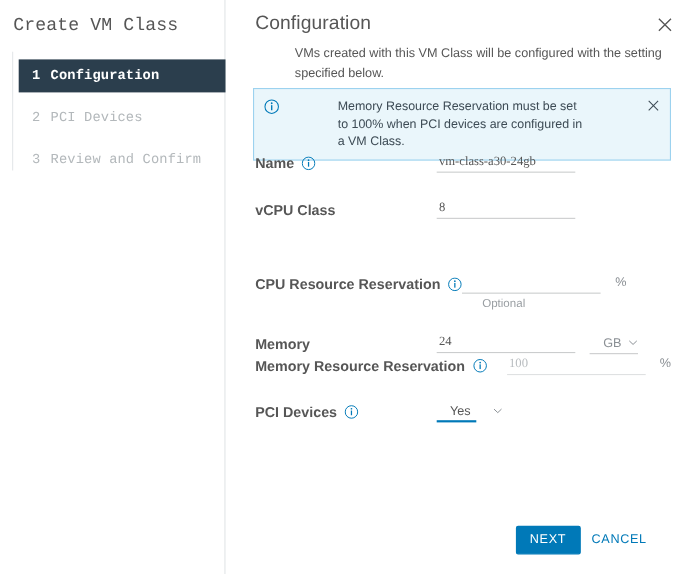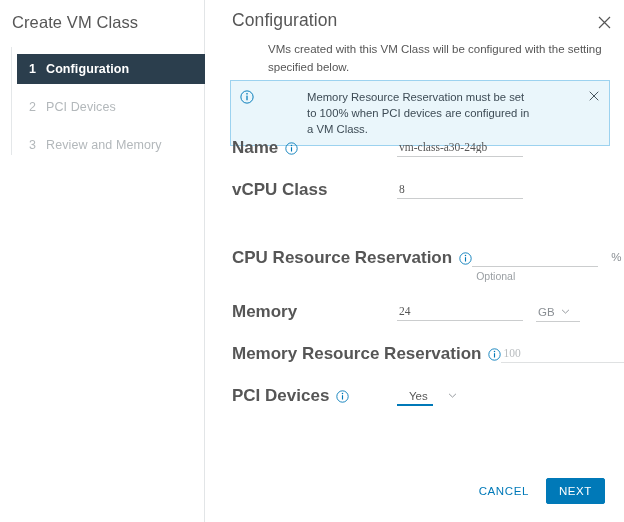--- a/index.html
+++ b/index.html
@@ -24,20 +24,21 @@
 
   
   .nav {
     position: relative;
     width: 205px;
     height: 522px;
     box-sizing: border-box;
     background: #ffffff;
     border-right: 1px solid #e2e5e7;
     flex: 0 0 205px;
+    font-family: Liberation Mono, monospace;
   }
   .wizard-title {
     position: absolute;
     left: 12px;
     top: 13px;
     font-size: 16.5px;
     font-weight: 400;
     color: #565656;
     letter-spacing: 0.1px;
     white-space: nowrap;
@@ -178,21 +179,21 @@
     position: relative;
     display: flex;
     align-items: flex-start;
     min-height: 20px;
   }
   .flabel {
     position: relative;
     flex: 0 0 192px;
     padding-left: 27px;
     box-sizing: border-box;
-    font-size: 17px;
+    font-size: 13px;
     font-weight: bold;
     color: #565656;
     display: flex;
     align-items: center;
     white-space: nowrap;
     height: 20px;
   }
   .flabel .info {
     margin-left: 7px;
     display: inline-flex;
@@ -211,31 +212,31 @@
     border: none;
     border-bottom: 1px solid #cbcdce;
     background: transparent;
     font-family: Liberation Serif, serif;
     font-size: 11.5px;
     color: #565656;
     padding: 0 0 1px 2px;
     outline: none;
     display: block;
   }
-  .tinput.light { color: #b8bcbf; border-bottom-color:#dfe1e2; }
+  .tinput.light { color: #b8bcbf; border-bottom-color:#dfe1e2;margin-left:18px; }
   .tinput::placeholder { color:#b8bcbf; }
   .unit {
     font-size: 11.5px;
     color: #8a8f94;
     margin-left: 13px;
     line-height: 19px;
   }
   .helper {
     position: absolute;
-    left: 4px;
+    left: 18px;
     top: 22px;
     font-size: 10.5px;
     color: #9a9fa3;
     white-space: nowrap;
   }
 
   
   .sel {
     position: relative;
     display: inline-flex;
@@ -246,21 +247,21 @@
     padding-left: 2px;
   }
   .sel .selval {
     font-size: 11.5px;
     color: #565656;
     padding-right: 6px;
   }
   .sel .caret { display:flex; align-items:center; }
   .sel-unit {
     width: 42px;
-    justify-content: flex-start;
+    justify-content: flex-end;
     margin-left: 13px;
   }
   .sel-unit .selval { color:#8a8f94; }
   .sel-yes {
     width: 58px;
     justify-content: space-between;
     border-bottom: none;
   }
   .sel-yes .selval { color:#565656; padding-left:10px; }
   .sel-yes-underline {
@@ -325,21 +326,21 @@
         <span class="lbl">Configuration</span>
       </div>
 
       <div class="nav-item">
         <span class="num">2</span>
         <span class="lbl">PCI Devices</span>
       </div>
 
       <div class="nav-item">
         <span class="num">3</span>
-        <span class="lbl">Review and Memory</span>
+        <span class="lbl">Review and Confirm</span>
       </div>
 
     </div>
   </div>
 
   <div class="content">
 
     <div class="page-title">Configuration</div>
 
     <div class="close-btn">
@@ -404,21 +405,21 @@
             </svg>
           </span>
         </div>
         <div class="fctl">
           <input class="tinput" type="text" value="" style="">
           <span class="unit">%</span>
           <span class="helper">Optional</span>
         </div>
       </div>
 
-      <div class="frow" style="margin-bottom:22px;">
+      <div class="frow" style="">
         <div class="flabel">
           <span>Memory</span>
         </div>
         <div class="fctl">
           <input class="tinput" type="text" value="24" style="">
           <span class="sel sel-unit">
             <span class="selval">GB</span>
             <span class="caret">
               <svg width="9" height="9" viewBox="0 0 10 10" aria-hidden="true">
                 <path d="M1.2 3.2 L5 6.8 L8.8 3.2" stroke="#8a8f94" stroke-width="1" fill="none"></path>
@@ -465,18 +466,18 @@
               </svg>
             </span>
             <span class="sel-yes-underline"></span>
           </span>
         </div>
       </div>
 
     </div>
 
     <div class="footer">
+      <button class="btn btn-primary">NEXT</button>
       <button class="btn btn-link">CANCEL</button>
-      <button class="btn btn-primary">NEXT</button>
     </div>
 
   </div>
 </div>
 
 </body></html>

